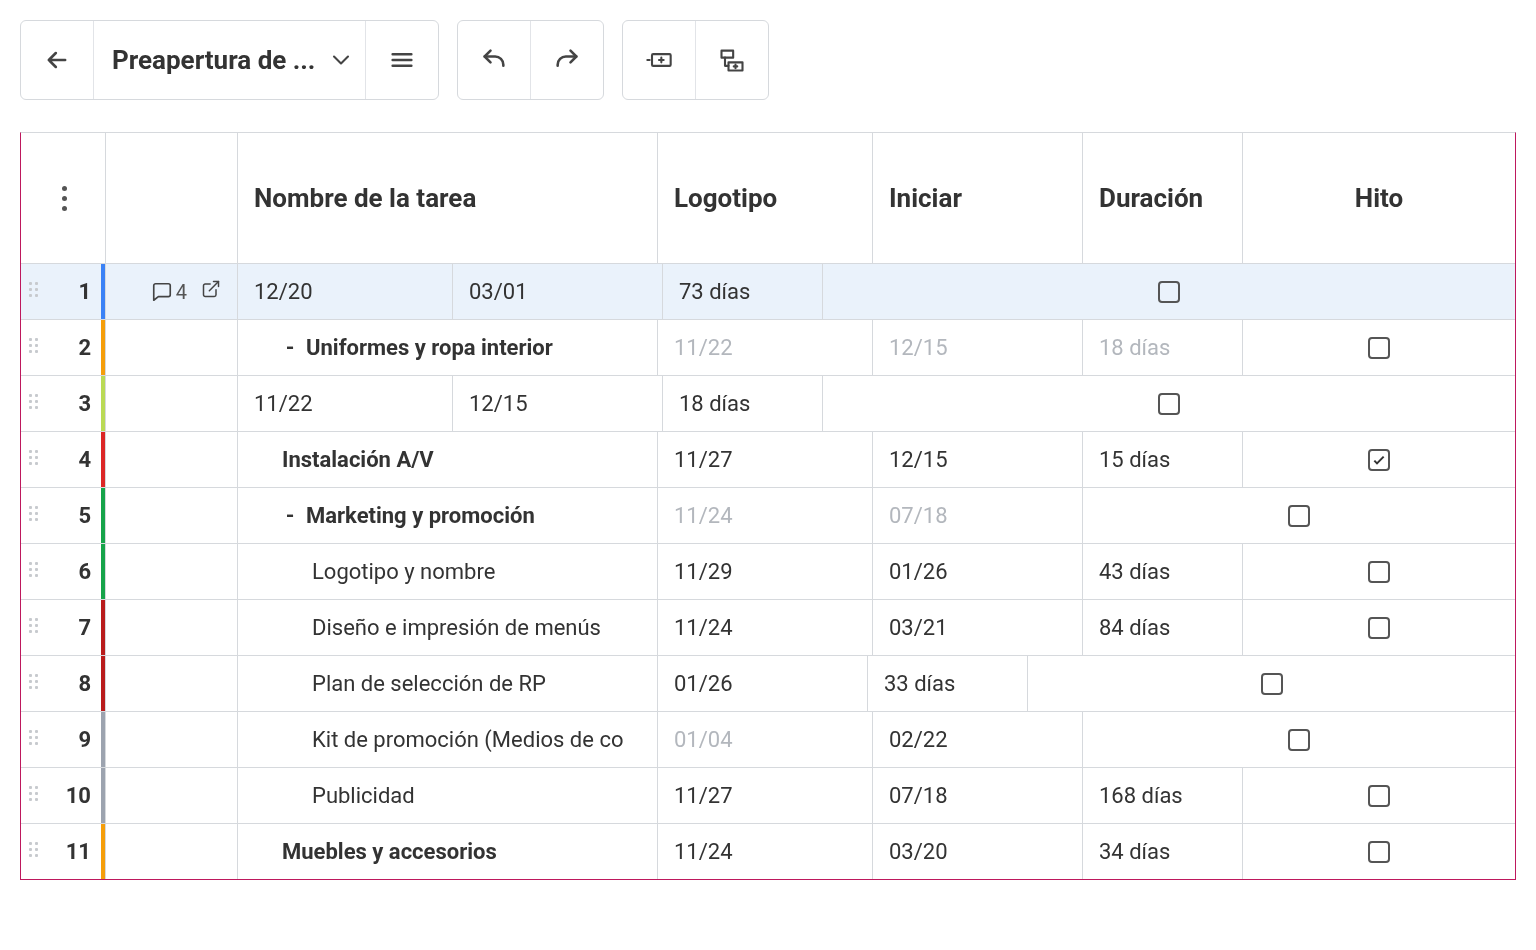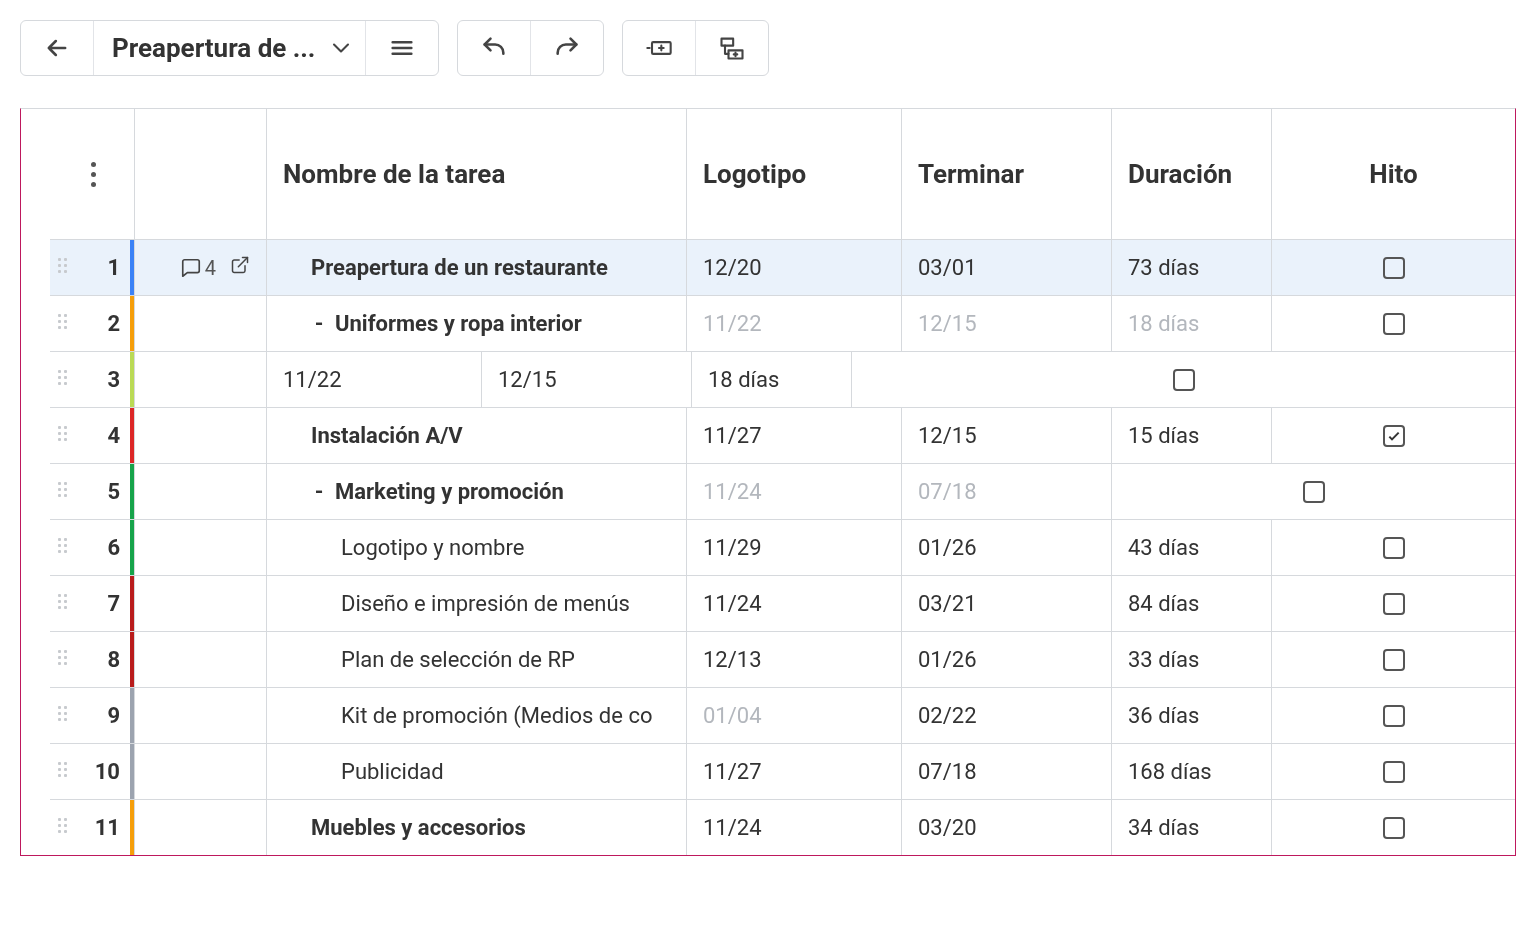--- a/index.html
+++ b/index.html
@@ -18,21 +18,21 @@
     align-items: center;
     gap: 18px;
     margin-bottom: 32px;
   }
   .btn-group {
     display: flex;
     align-items: stretch;
     border: 1px solid #d6d9dd;
     border-radius: 6px;
     background: #fff;
-    height: 56px;
+    height: 80px;
   }
   .btn {
     display: flex;
     align-items: center;
     justify-content: center;
     padding: 0 22px;
     cursor: pointer;
     color: #555;
     border: none;
     background: transparent;
@@ -50,21 +50,20 @@
   .project-title .chev { color:#555; }
   .icon-svg { width: 28px; height: 28px; stroke: #444; stroke-width: 2.2; fill: none; stroke-linecap: round; stroke-linejoin: round; }
   .icon-svg.thin { stroke-width:1.8; }
 
   
   .grid {
     border: 1px solid #be185d;
     border-top: 1px solid #d6d9dd;
     width: 100%;
     overflow: hidden;
-    padding-left: 29px;
   }
   .grid-header, .grid-row {
     display: flex;
     align-items: stretch;
   }
   .grid-header { height: 130px; }
   .grid-row   { height: 56px; border-top:1px solid #d6d9dd; }
   .grid-row.selected { background:#eaf2fb; }
 
   .cell {
@@ -202,21 +201,21 @@
     <div class="cell col-num">
       <div class="vdots">
           <span></span>
           <span></span>
           <span></span>
         </div>
     </div>
     <div class="cell col-icons"></div>
     <div class="cell col-name">Nombre de la tarea</div>
     <div class="cell col-start">Logotipo</div>
-    <div class="cell col-end">Terminar</div>
+    <div class="cell col-end">Iniciar</div>
     <div class="cell col-dur">Duración</div>
     <div class="cell col-hito">Hito</div>
   </div>
 
   <div id="rows">
       <div class="grid-row selected">
         <div class="cell col-num">
           <div class="drag-dots">
             <span></span>
             <span></span>
@@ -234,26 +233,20 @@
               <path d="M21 15a2 2 0 0 1-2 2H8l-5 4V5a2 2 0 0 1 2-2h14a2 2 0 0 1 2 2z"></path>
             </svg>
             <span>4</span>
           </div>
           <span class="popout"><svg class="icon-svg thin" style="width:20px;height:20px" viewBox="0 0 24 24">
               <path d="M18 13v6a2 2 0 0 1-2 2H5a2 2 0 0 1-2-2V8a2 2 0 0 1 2-2h6"></path>
               <path d="M15 3h6v6"></path>
               <path d="M10 14L21 3"></path>
             </svg></span>
         </div>
-        <div class="cell col-name">
-          <div class="task-name bold">
-            <span class="indent0"></span>
-            <span class="task-label">Preapertura de un restaurante</span>
-          </div>
-        </div>
         <div class="cell col-start">12/20</div>
         <div class="cell col-end">03/01</div>
         <div class="cell col-dur">73 días</div>
         <div class="cell col-hito">
           <div class="hito-box"></div>
         </div>
       </div>
       <div class="grid-row">
         <div class="cell col-num">
           <div class="drag-dots">
@@ -428,21 +421,20 @@
           <span class="row-num">8</span>
           <div class="color-bar" style="background: rgb(185, 28, 28);"></div>
         </div>
         <div class="cell col-icons"></div>
         <div class="cell col-name">
           <div class="task-name">
             <span class="indent2"></span>
             <span class="task-label">Plan de selección de RP</span>
           </div>
         </div>
-        <div class="cell col-start">12/13</div>
         <div class="cell col-end">01/26</div>
         <div class="cell col-dur">33 días</div>
         <div class="cell col-hito">
           <div class="hito-box"></div>
         </div>
       </div>
       <div class="grid-row">
         <div class="cell col-num">
           <div class="drag-dots">
             <span></span>
@@ -457,21 +449,20 @@
         </div>
         <div class="cell col-icons"></div>
         <div class="cell col-name">
           <div class="task-name">
             <span class="indent2"></span>
             <span class="task-label">Kit de promoción (Medios de co</span>
           </div>
         </div>
         <div class="cell col-start muted">01/04</div>
         <div class="cell col-end">02/22</div>
-        <div class="cell col-dur">36 días</div>
         <div class="cell col-hito">
           <div class="hito-box"></div>
         </div>
       </div>
       <div class="grid-row">
         <div class="cell col-num">
           <div class="drag-dots">
             <span></span>
             <span></span>
             <span></span>

